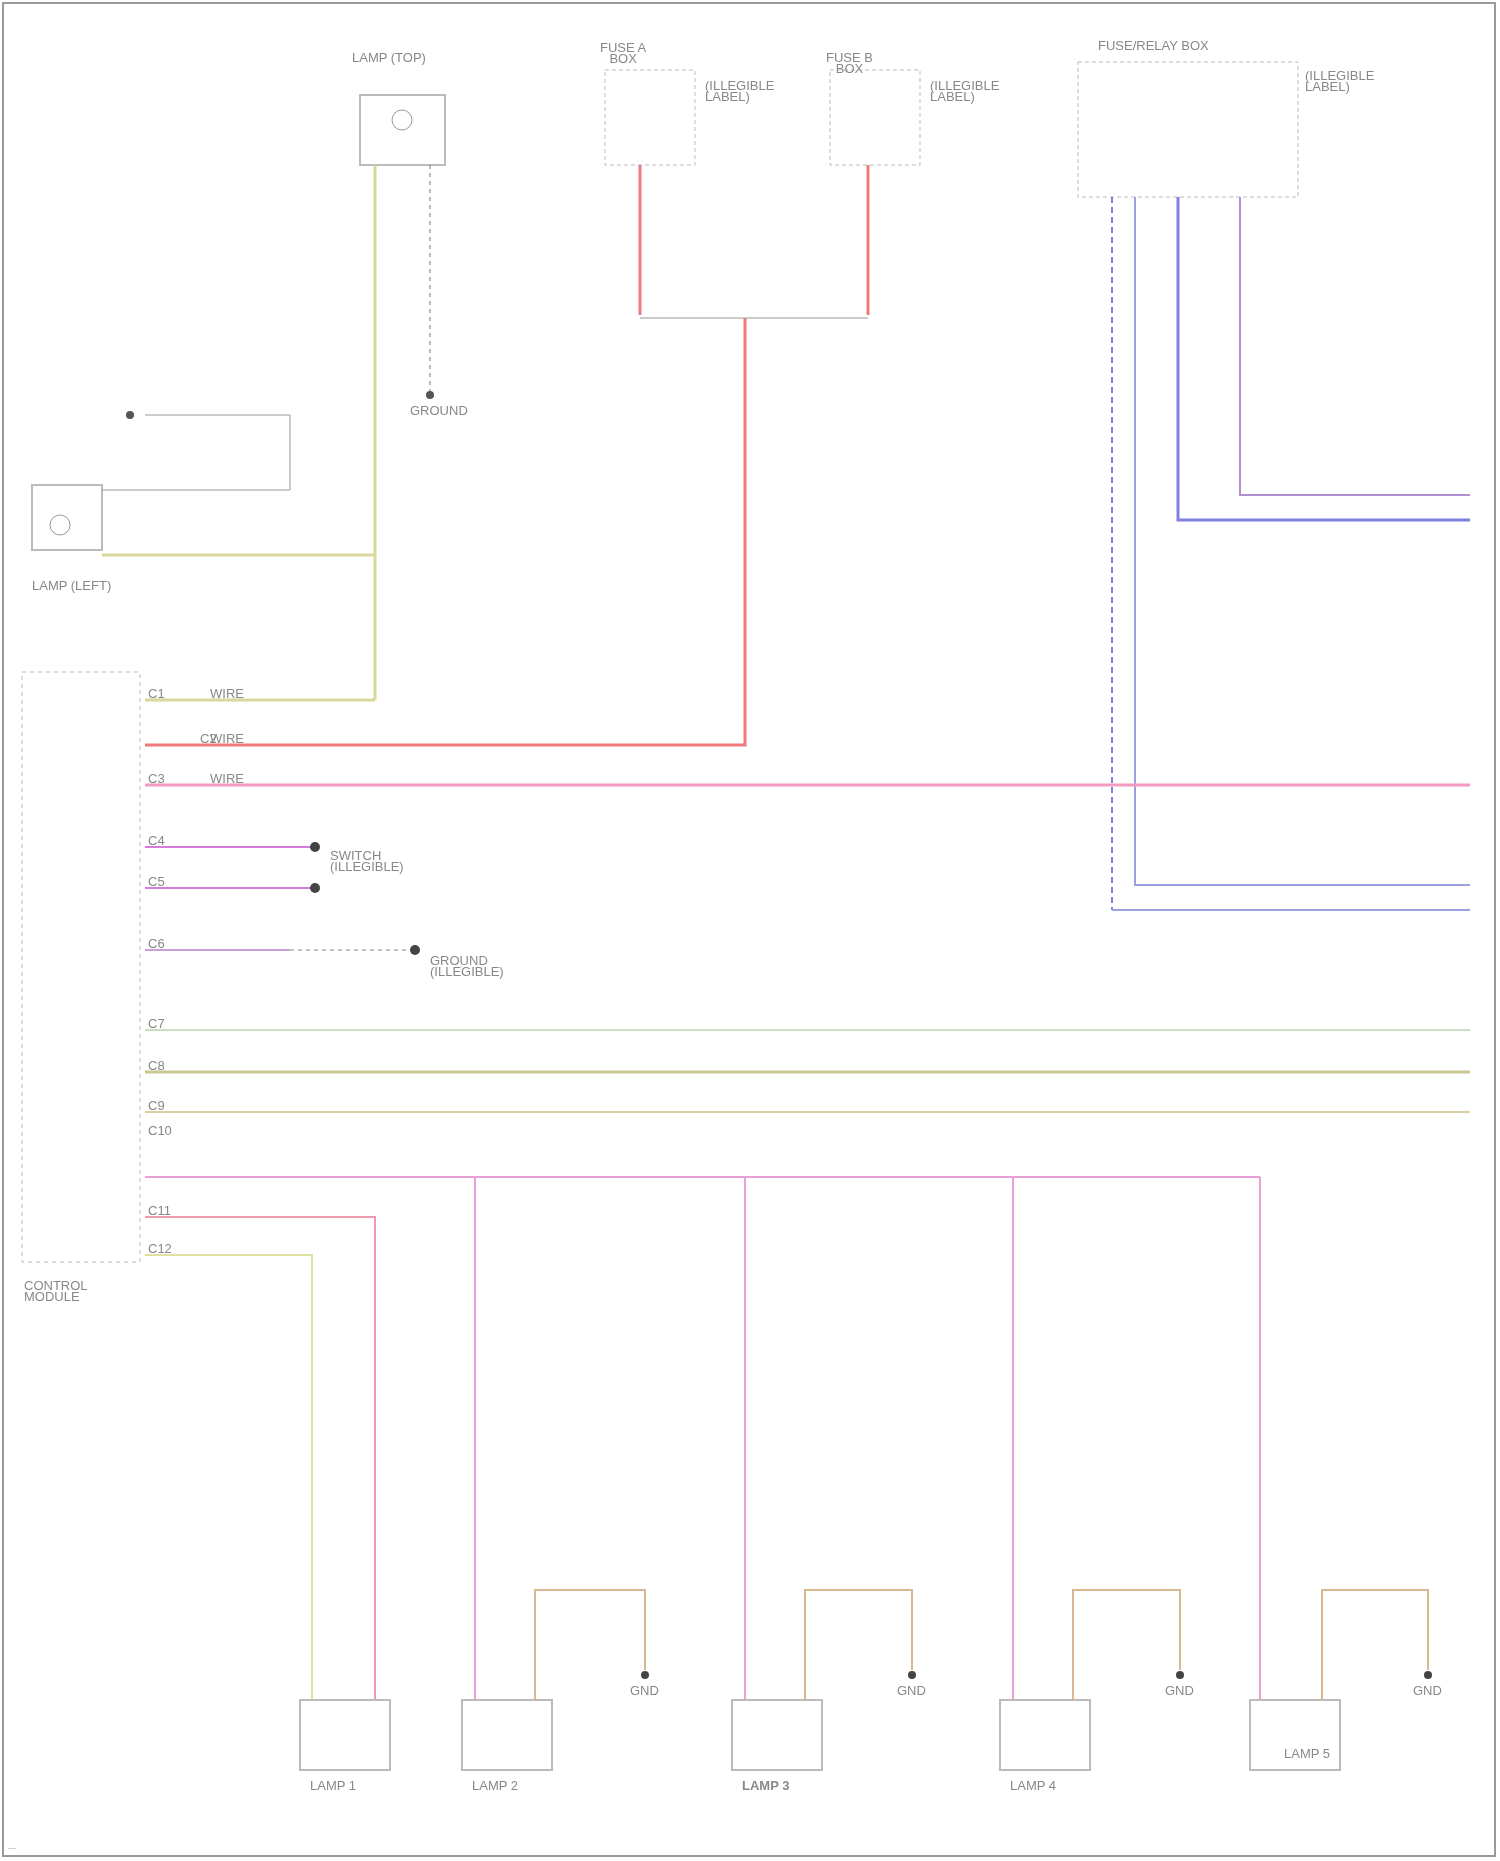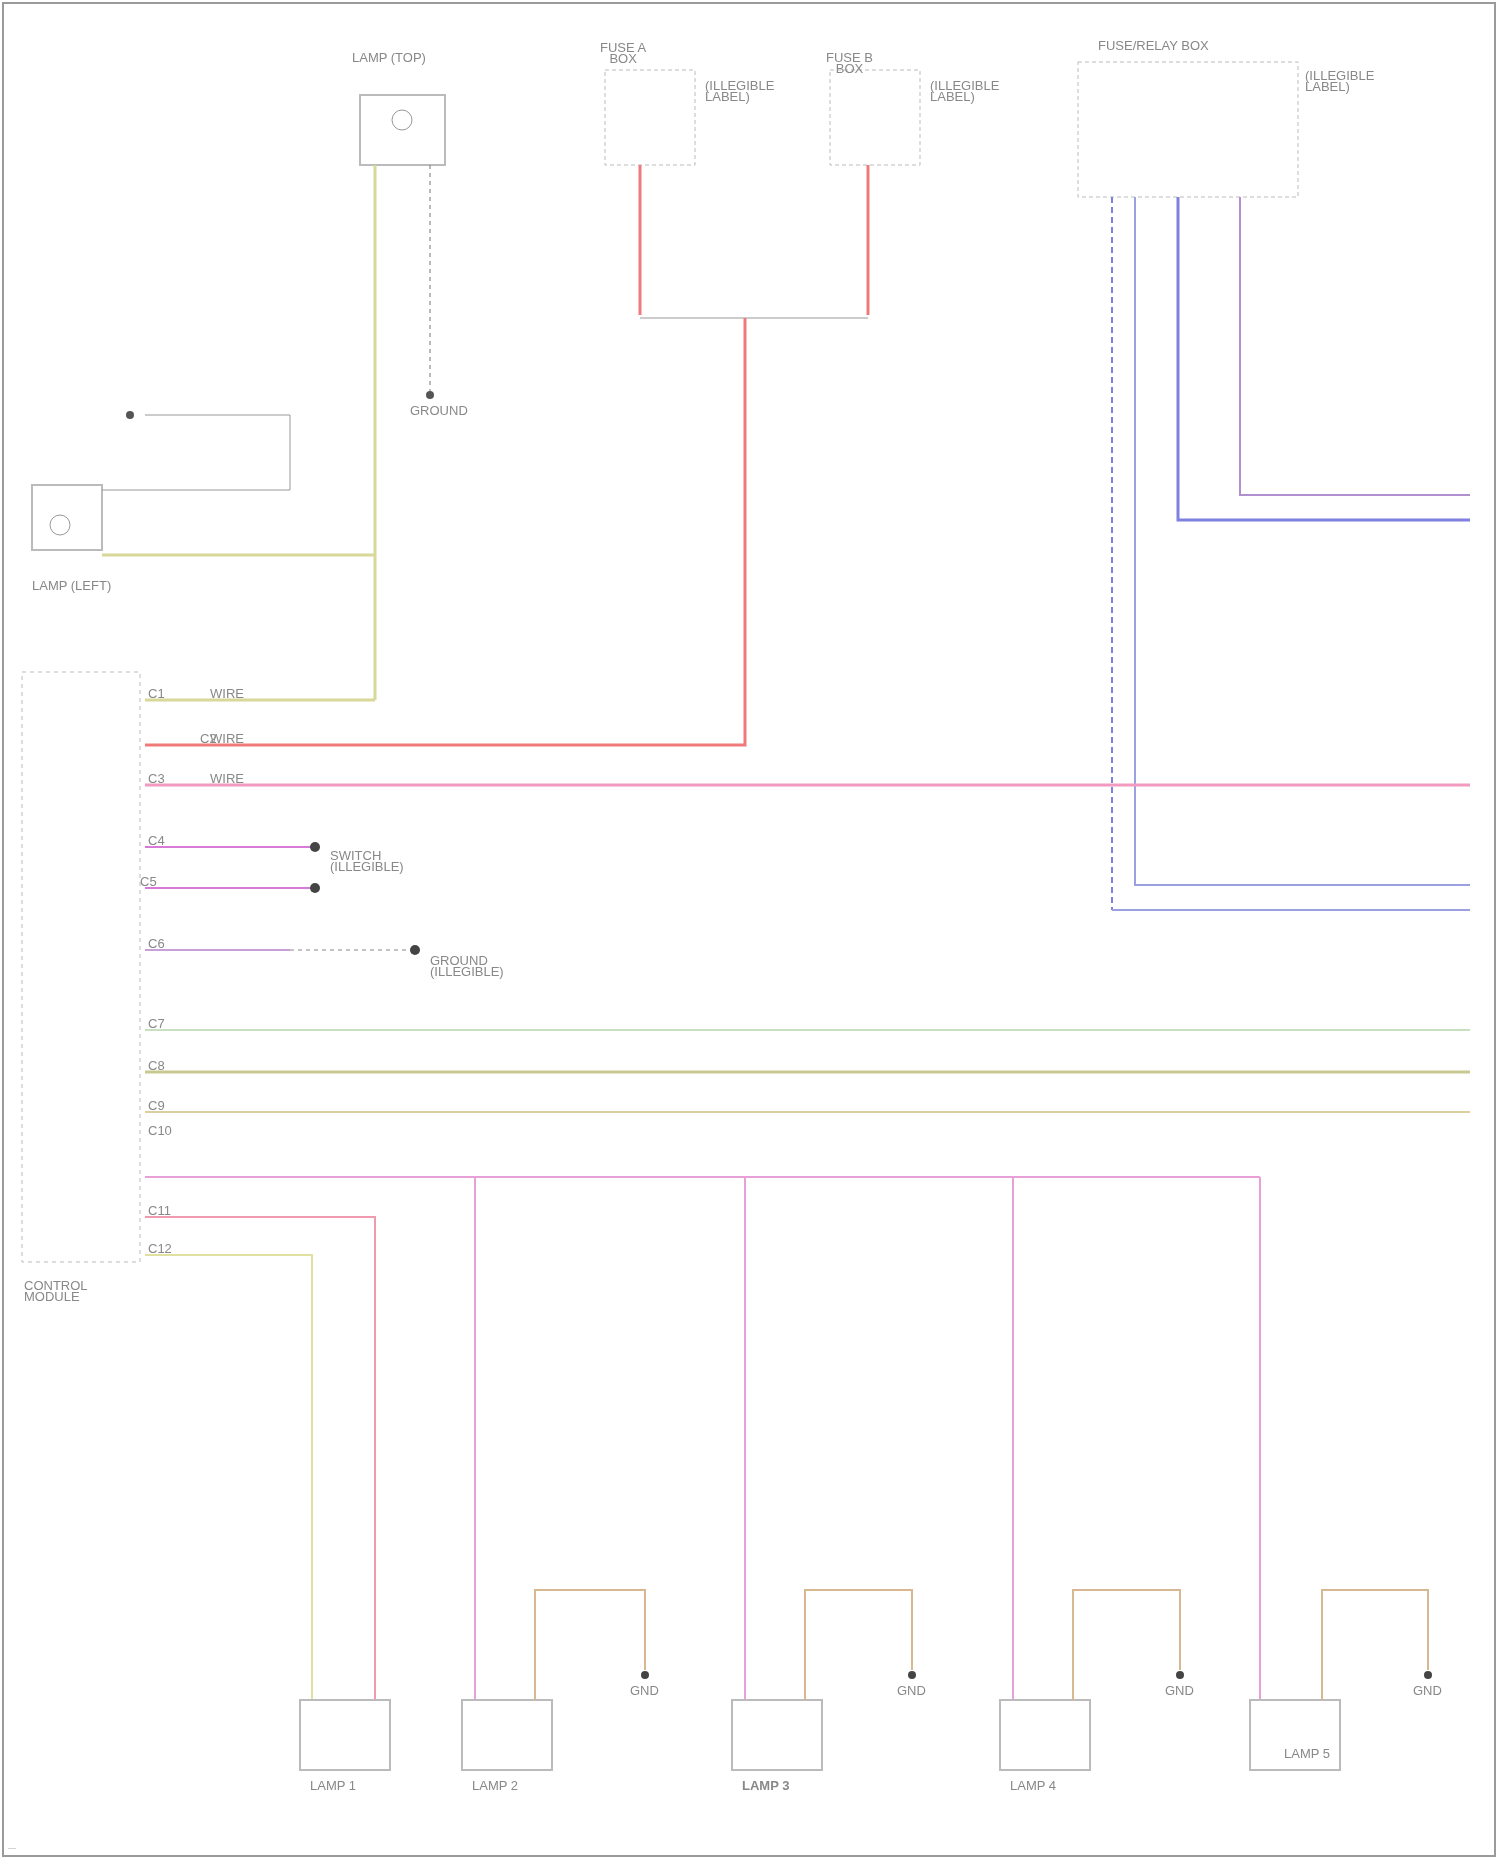--- a/index.html
+++ b/index.html
@@ -105,21 +105,21 @@
 <div class="lbl l" style="left:430px;top:955px;">GROUND
 (ILLEGIBLE)</div>
 
 <div class="lbl l" style="left:148px;top:688px;">C1</div>
 <div class="lbl l" style="left:210px;top:688px;">WIRE</div>
 <div class="lbl l" style="left:164px;top:733px;margin-left:36px;">C2</div>
 <div class="lbl l" style="left:210px;top:733px;">WIRE</div>
 <div class="lbl l" style="left:148px;top:773px;">C3</div>
 <div class="lbl l" style="left:210px;top:773px;">WIRE</div>
 <div class="lbl l" style="left:148px;top:835px;">C4</div>
-<div class="lbl l" style="left:140px;top:876px;text-align:center;">C5</div>
+<div class="lbl l" style="left:148px;top:876px;text-align:center;">C5</div>
 <div class="lbl l" style="left:148px;top:938px;">C6</div>
 <div class="lbl l" style="left:148px;top:1018px;">C7</div>
 <div class="lbl l" style="left:148px;top:1060px;">C8</div>
 <div class="lbl l" style="left:148px;top:1100px;">C9</div>
 <div class="lbl l" style="left:148px;top:1125px;">C10</div>
 <div class="lbl l" style="left:148px;top:1205px;">C11</div>
 <div class="lbl l" style="left:148px;top:1243px;">C12</div>
 
 <div class="lbl" style="left:310px;top:1780px;">LAMP 1</div>
 <div class="lbl" style="left:472px;top:1780px;">LAMP 2</div>

